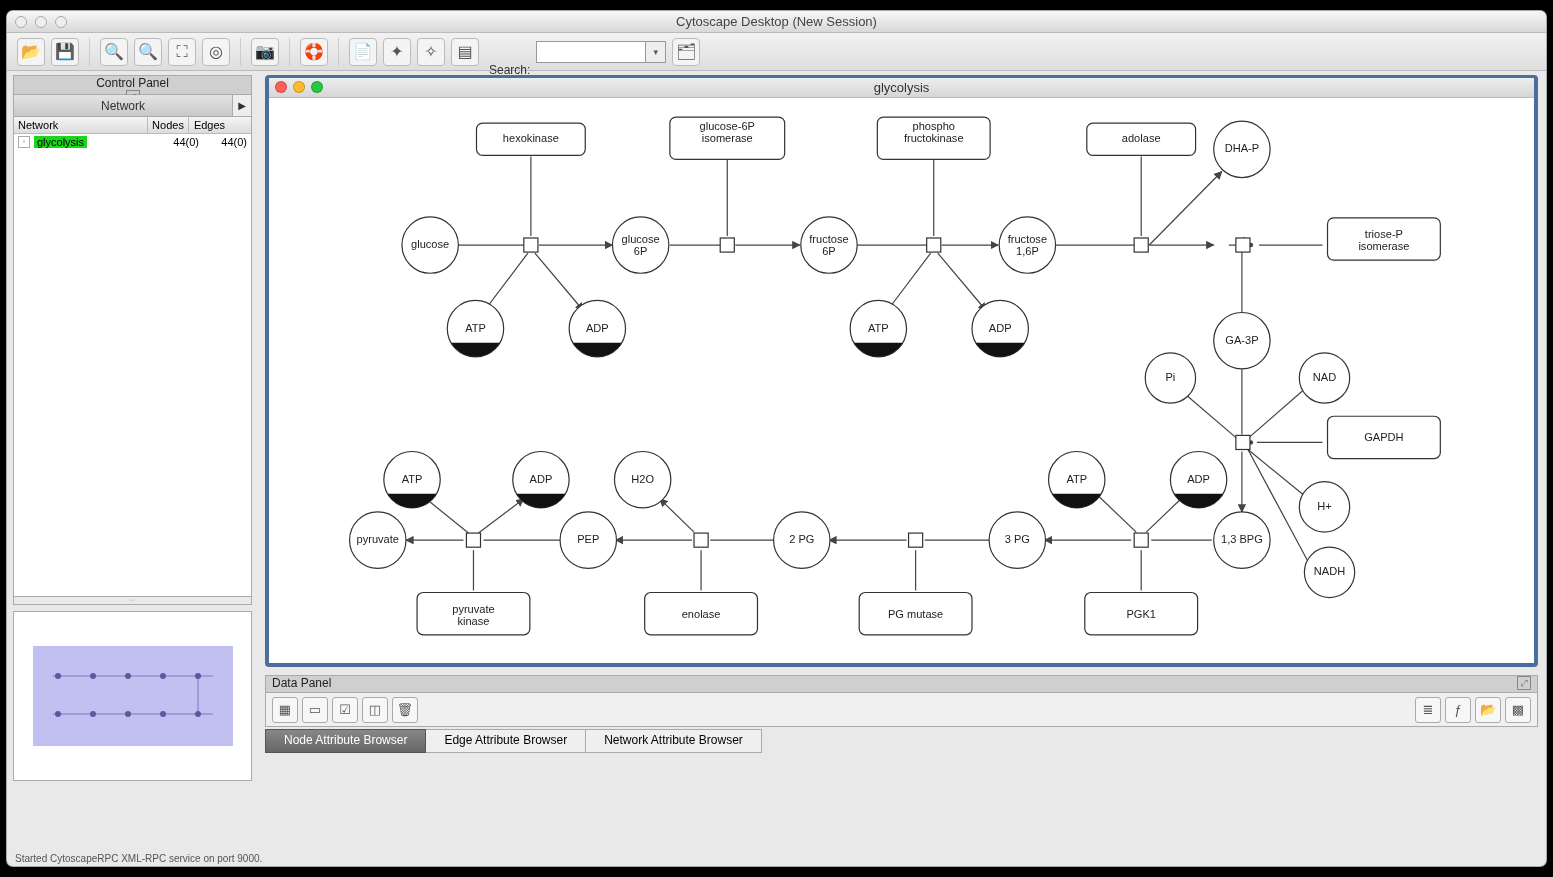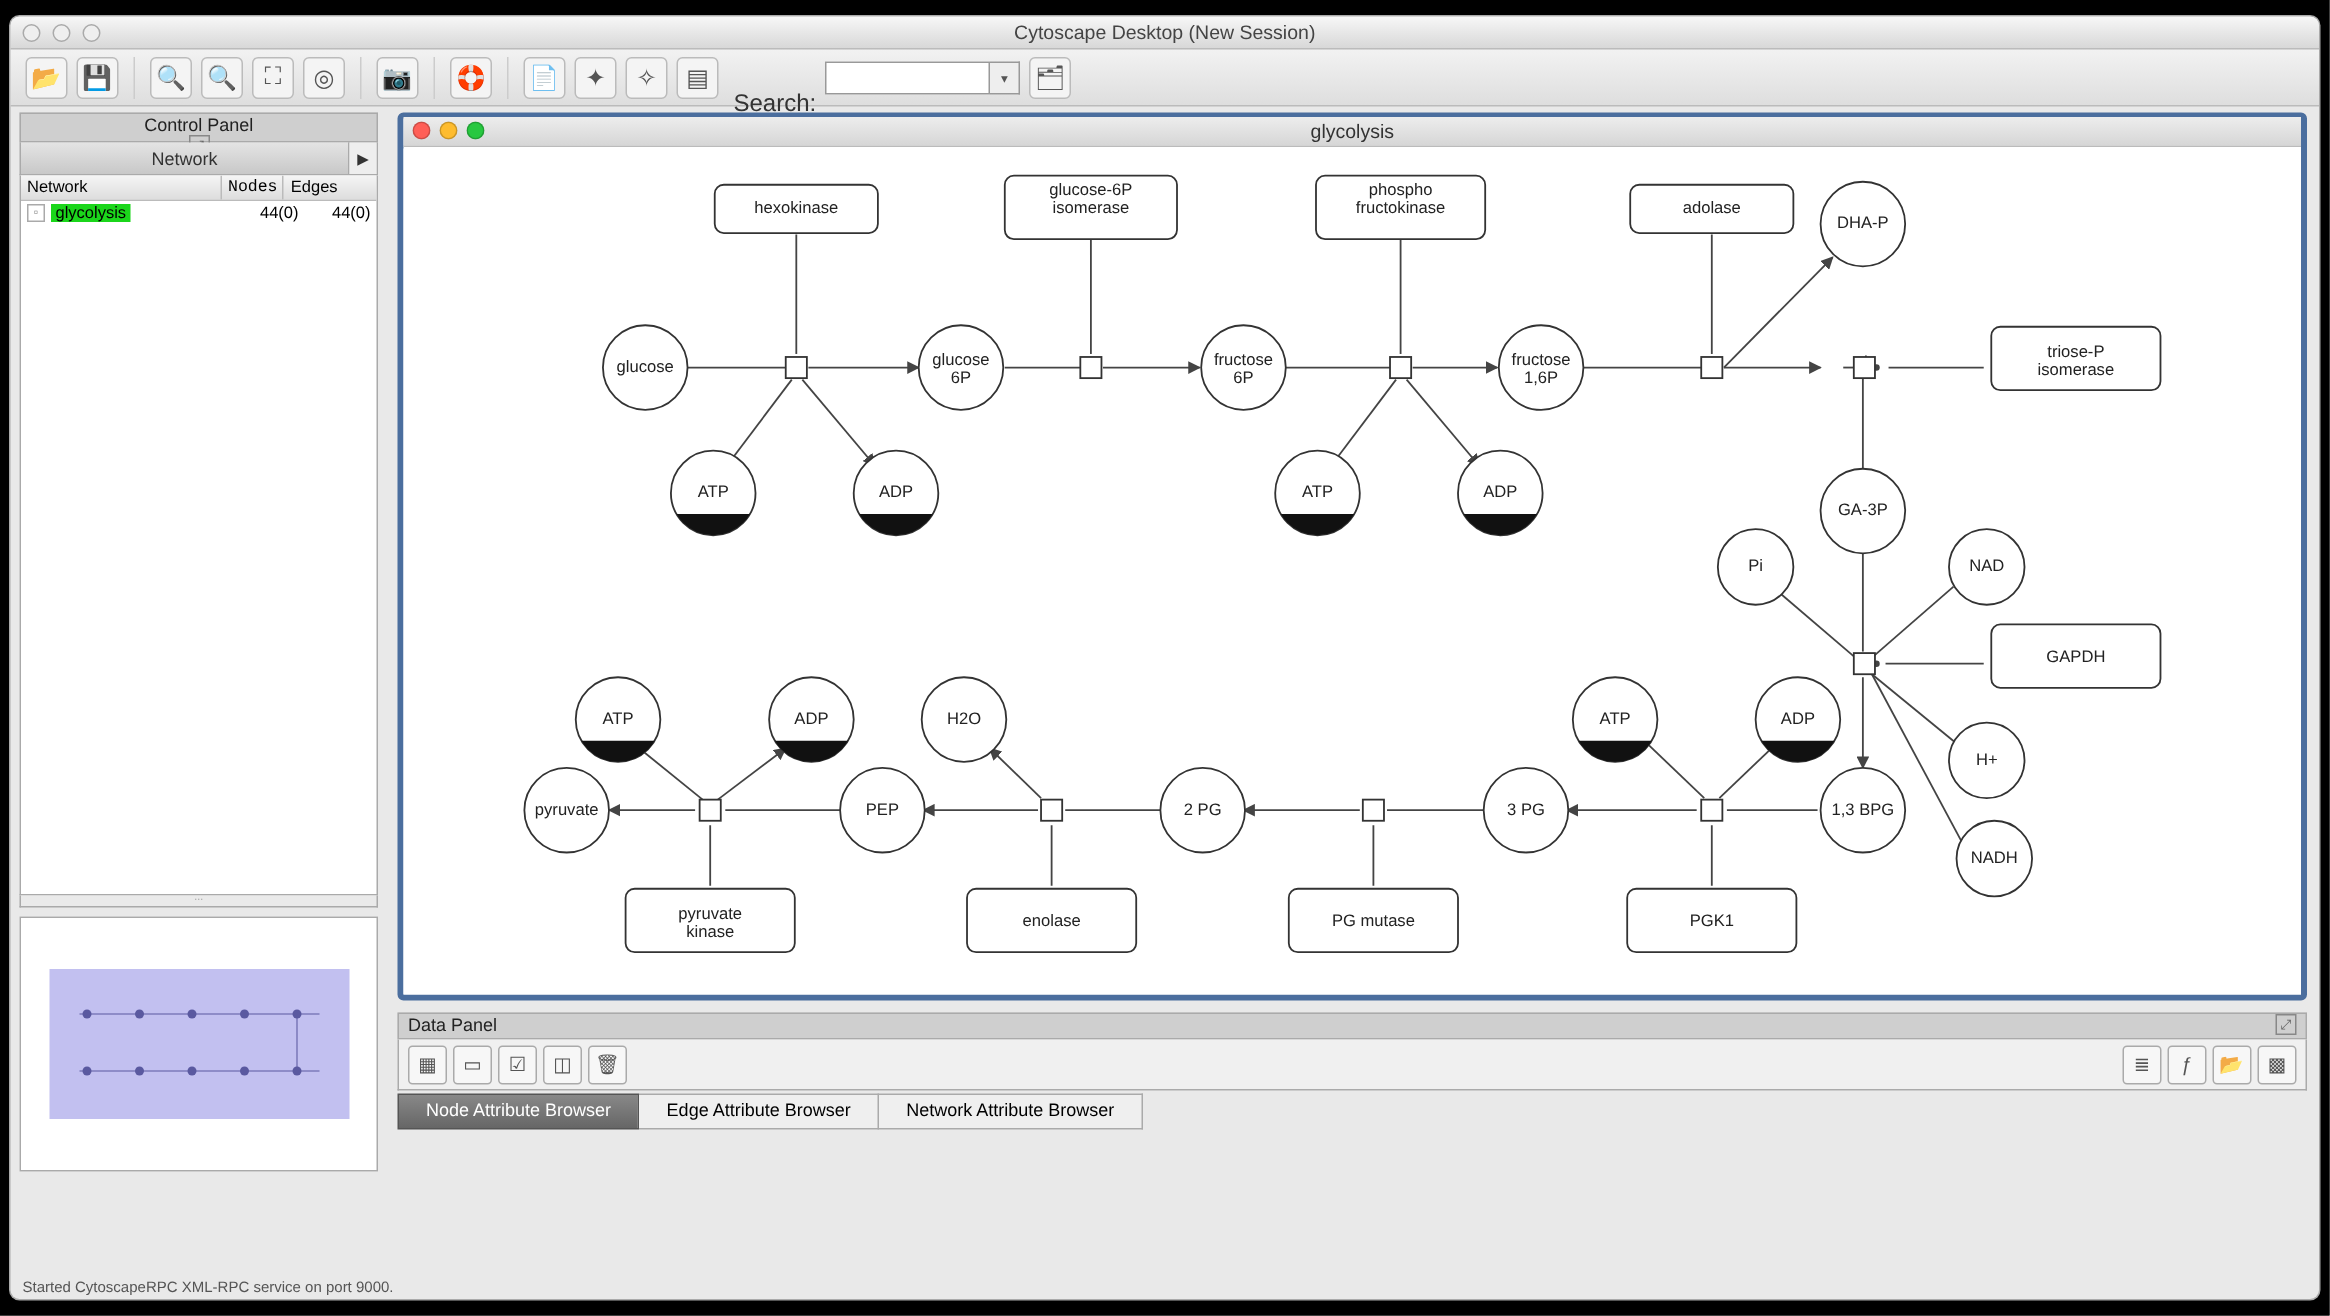--- a/index.html
+++ b/index.html
@@ -20,41 +20,41 @@
   .toolbar {
     height:38px; background:linear-gradient(#f2f2f2,#dedede);
     border-bottom:1px solid #bbb; display:flex; align-items:center; gap:6px; padding:0 10px;
   }
   .tbtn {
     width:28px; height:28px; border:1px solid #bbb; border-radius:4px;
     background:#f4f4f4; display:flex; align-items:center; justify-content:center;
     font-size:16px; color:#555; cursor:pointer;
   }
   .sep { width:1px; height:28px; background:#ccc; margin:0 4px; }
-  .search-label { font-size:16px; color:#333; margin-left:4px;margin-top:36px; }
+  .search-label { font-size:12px; color:#333; margin-left:4px;margin-top:36px; }
   .search-wrap { display:flex; align-items:center; }
   .search-input {
     width:110px; height:22px; border:1px solid #999; background:#fff; font-size:11px; padding:0 4px;
   }
   .search-drop { width:20px; height:22px; border:1px solid #999; border-left:none; background:#eee;
     display:flex; align-items:center; justify-content:center; font-size:9px; color:#555; }
   .mainarea { position:relative; height:calc(100% - 22px - 38px); }
   
   .left-panel { position:absolute; left:6px; top:4px; width:239px; display:flex; flex-direction:column; }
   .panel-header { height:20px; background:#cfcfcf; border:1px solid #aaa; display:flex; align-items:center;
     padding:0 6px; font-size:12px; color:#222; justify-content:space-between;flex-direction:column; }
   .max-icon { width:14px; height:14px; border:1px solid #888; font-size:9px; text-align:center; line-height:12px; color:#666; }
   .tabrow { display:flex; border:1px solid #aaa; border-top:none; height:22px; }
   .tab-main { flex:1; background:linear-gradient(#e4e4e4,#c8c8c8); display:flex; align-items:center; justify-content:center;
     font-size:12px; color:#333; border-right:1px solid #aaa; }
   .tab-arrow { width:18px; display:flex; align-items:center; justify-content:center; font-size:10px; color:#333; background:#eee; }
   .net-table { border:1px solid #aaa; border-top:none; background:#fff; height:480px; font-size:11px; overflow:hidden; }
   .nt-head { display:flex; background:linear-gradient(#f5f5f5,#ddd); border-bottom:1px solid #bbb; }
   .nt-head div { padding:2px 4px; border-right:1px solid #bbb; }
-  .nt-c1 { width:134px; } .nt-c2 { width:41px; text-align:center;font-family:Liberation Mono, monospace; } .nt-c3 { width:41px; text-align:center; border-right:none !important; }
+  .nt-c1 { width:134px; } .nt-c2 { width:41px; text-align:center; } .nt-c3 { width:41px; text-align:center; border-right:none !important; }
   .nt-row { display:flex; align-items:center; padding:2px 4px; }
   .nt-row .icon { width:12px; height:12px; border:1px solid #aaa; background:#fff; margin-right:4px; font-size:8px; text-align:center; line-height:10px; color:#777; }
   .nt-row .name { background:#1bd61b; color:#000; padding:0 3px; font-size:11px; }
   .nt-row .v { flex:1; text-align:right; padding-right:4px; }
   .nt-resize { height:8px; border:1px solid #aaa; border-top:none; background:#eaeaea; text-align:center; font-size:6px; color:#888; line-height:6px; }
   .birdseye { margin-top:6px; height:170px; border:1px solid #aaa; background:#fff; display:flex;
     align-items:center; justify-content:center; }
   .bird-inner { width:200px; height:100px; background:#c2c0f0; position:relative; }
   
   .netview {

